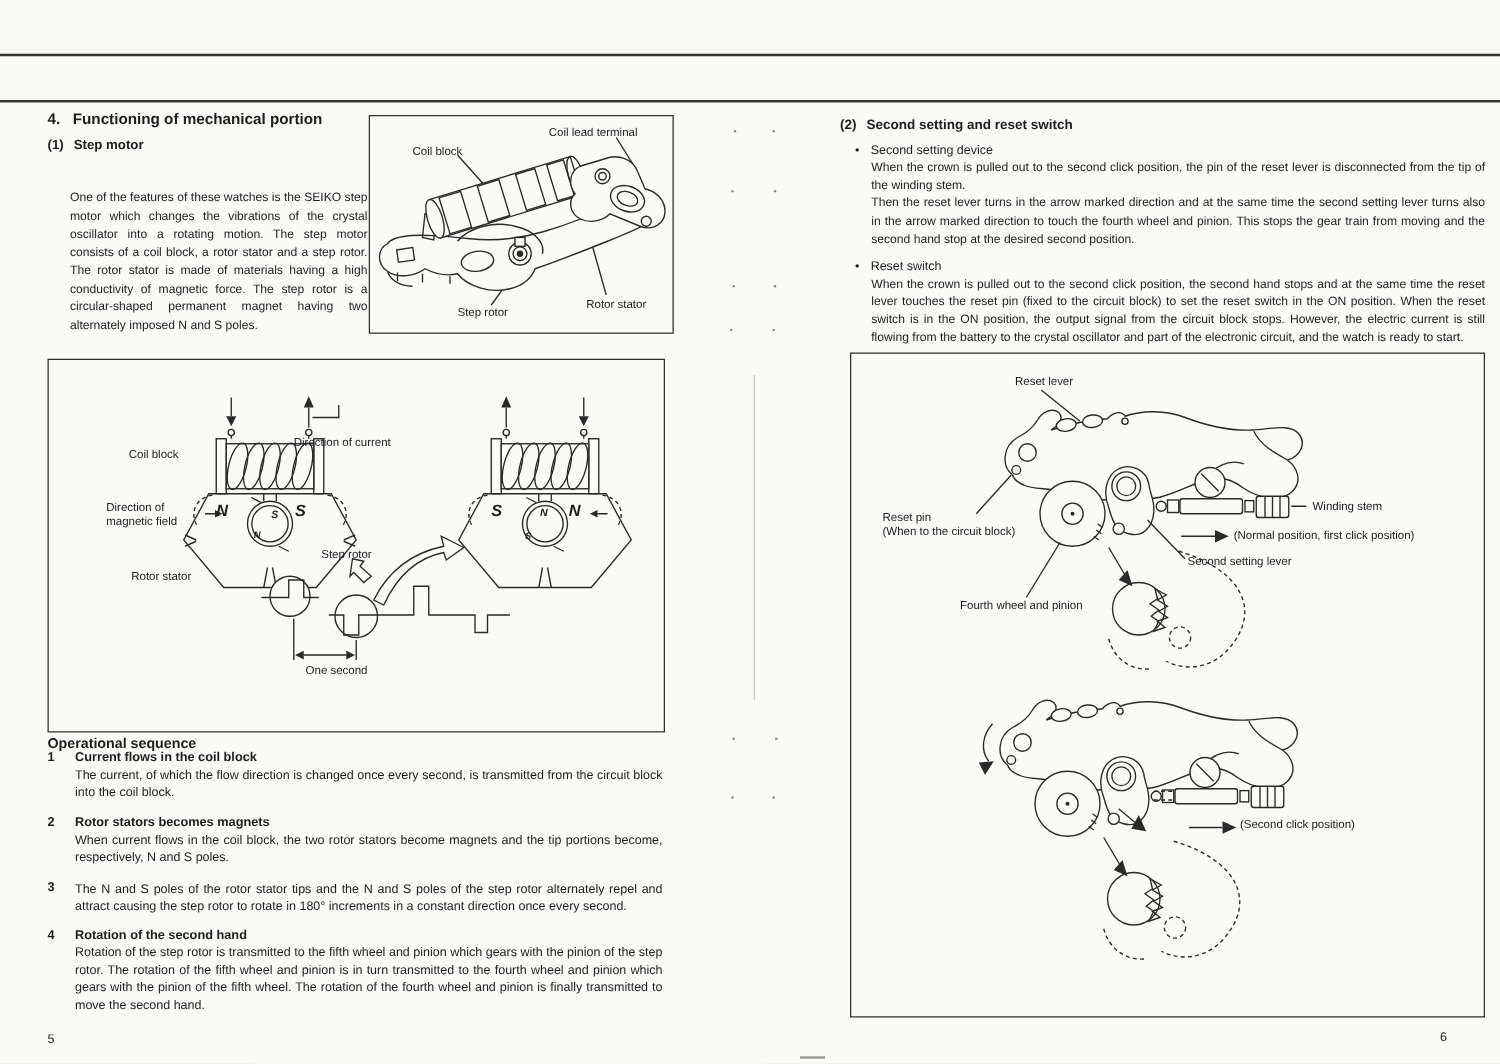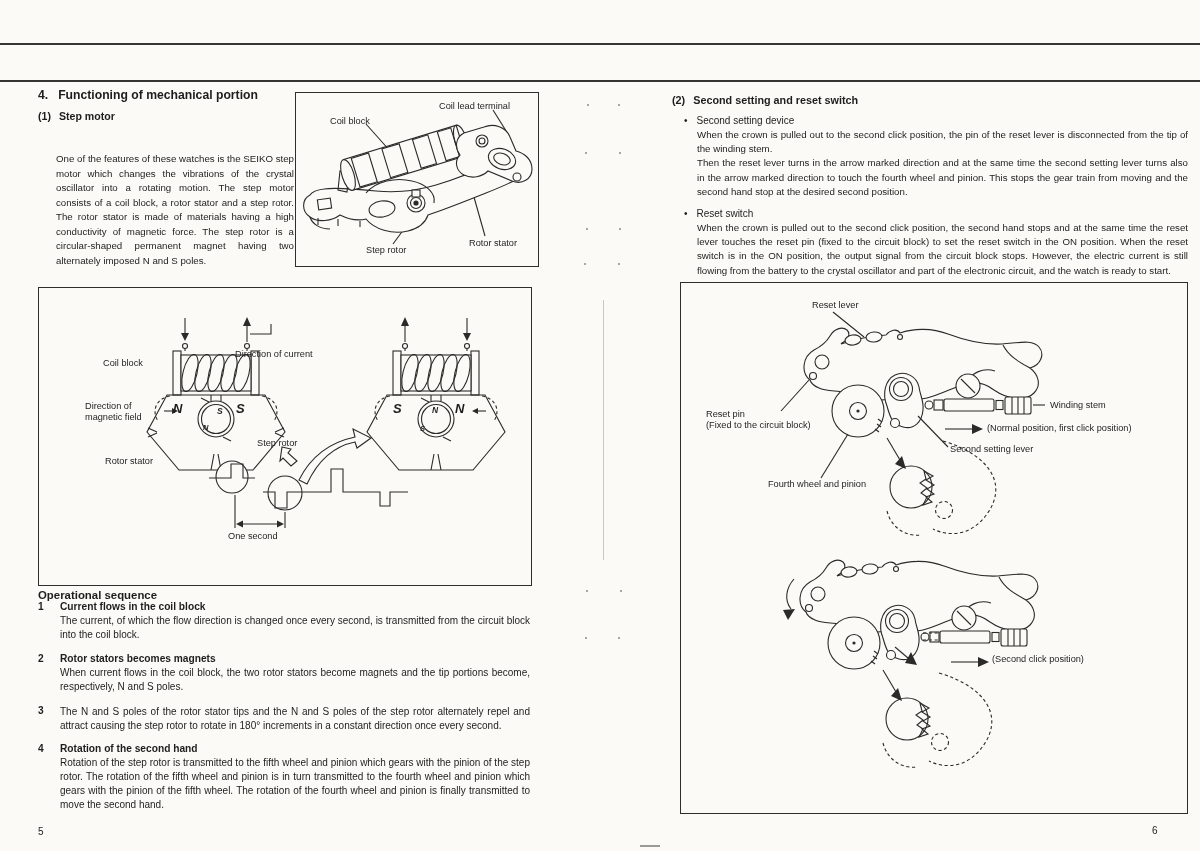--- a/index.html
+++ b/index.html
@@ -179,21 +179,21 @@
       <polygon class="f" points="245,236 238,232.5 238,239.5"></polygon>
     </svg>
     <div class="dlabel" style="left:196px;top:21px;margin-top:40px;">Direction of current</div>
     <div class="dlabel" style="left:64px;top:70px;">Coil block</div>
     <div class="dlabel" style="left:46px;top:113px;">
       <span style="display:block;">Direction of</span>
       <span style="display:block;">magnetic field</span>
     </div>
     <div class="dlabel" style="left:218px;top:150px;">Step rotor</div>
     <div class="dlabel" style="left:66px;top:168px;">Rotor stator</div>
-    <div class="dlabel" style="left:189px;top:243px;width:66px;text-align:left;">One second</div>
+    <div class="dlabel" style="left:189px;top:243px;width:66px;text-align:right;">One second</div>
 
     <span class="pole" style="left:134px;top:114px;font-size:13px;">N</span>
     <span class="pole" style="left:197px;top:114px;font-size:13px;">S</span>
     <span class="pole" style="left:178px;top:119px;font-size:8.5px;">S</span>
     <span class="pole" style="left:164px;top:136px;font-size:7.5px;">N</span>
     <span class="pole" style="left:354px;top:114px;font-size:13px;">S</span>
     <span class="pole" style="left:416px;top:114px;font-size:13px;">N</span>
     <span class="pole" style="left:393px;top:118px;font-size:8.5px;">N</span>
     <span class="pole" style="left:381px;top:137px;font-size:7.5px;">S</span>
   </div>
@@ -306,21 +306,21 @@
       <polygon class="f" points="102,327 114,326 107,337"></polygon>
       <path stroke-width="4.6" d="M214,364 L227,375"></path>
       <polygon class="f" points="236,382 224,380 230,369"></polygon>
       <path class="d" stroke-dasharray="2.4,2.2" d="M242,350 L259,350 M242,357 L259,357"></path>
       <path stroke-width="2.4" d="M270,379 L297,379"></path>
       <polygon class="f" points="297,374 297,384 308,379"></polygon>
     </svg>
     <div class="dlabel" style="left:131px;top:17px;">Reset lever</div>
     <div class="dlabel" style="left:25px;top:126px;">
       <span style="display:block;">Reset pin</span>
-      <span style="display:block;">(Fixed to the circuit block)</span>
+      <span style="display:block;">(When to the circuit block)</span>
     </div>
     <div class="dlabel" style="left:369px;top:117px;">Winding stem</div>
     <div class="dlabel" style="left:306px;top:140px;">(Normal position, first click position)</div>
     <div class="dlabel" style="left:269px;top:161px;">Second setting lever</div>
     <div class="dlabel" style="left:87px;top:196px;">Fourth wheel and pinion</div>
     <div class="dlabel" style="left:311px;top:371px;">(Second click position)</div>
   </div>
 
   <div class="pageno" style="left:1152px;top:825px;">6</div>
 

